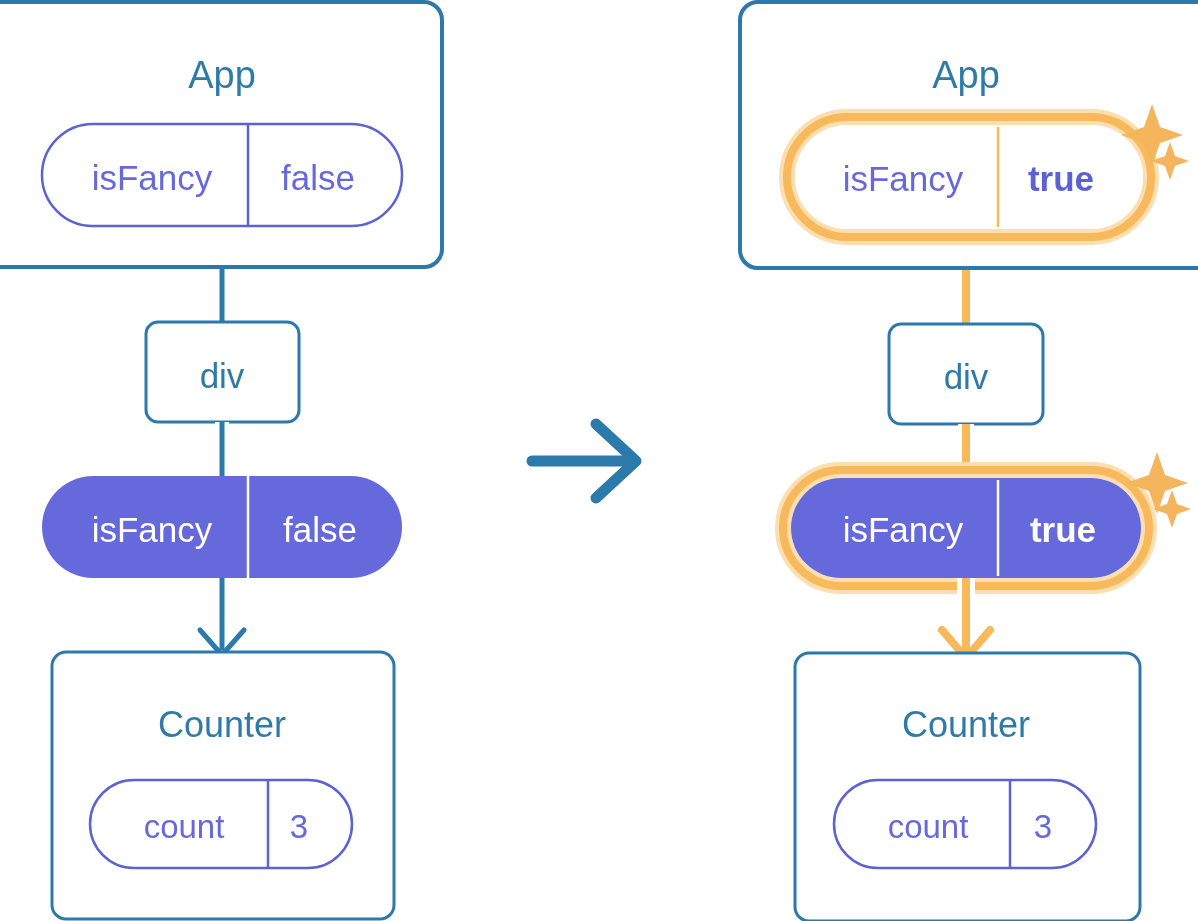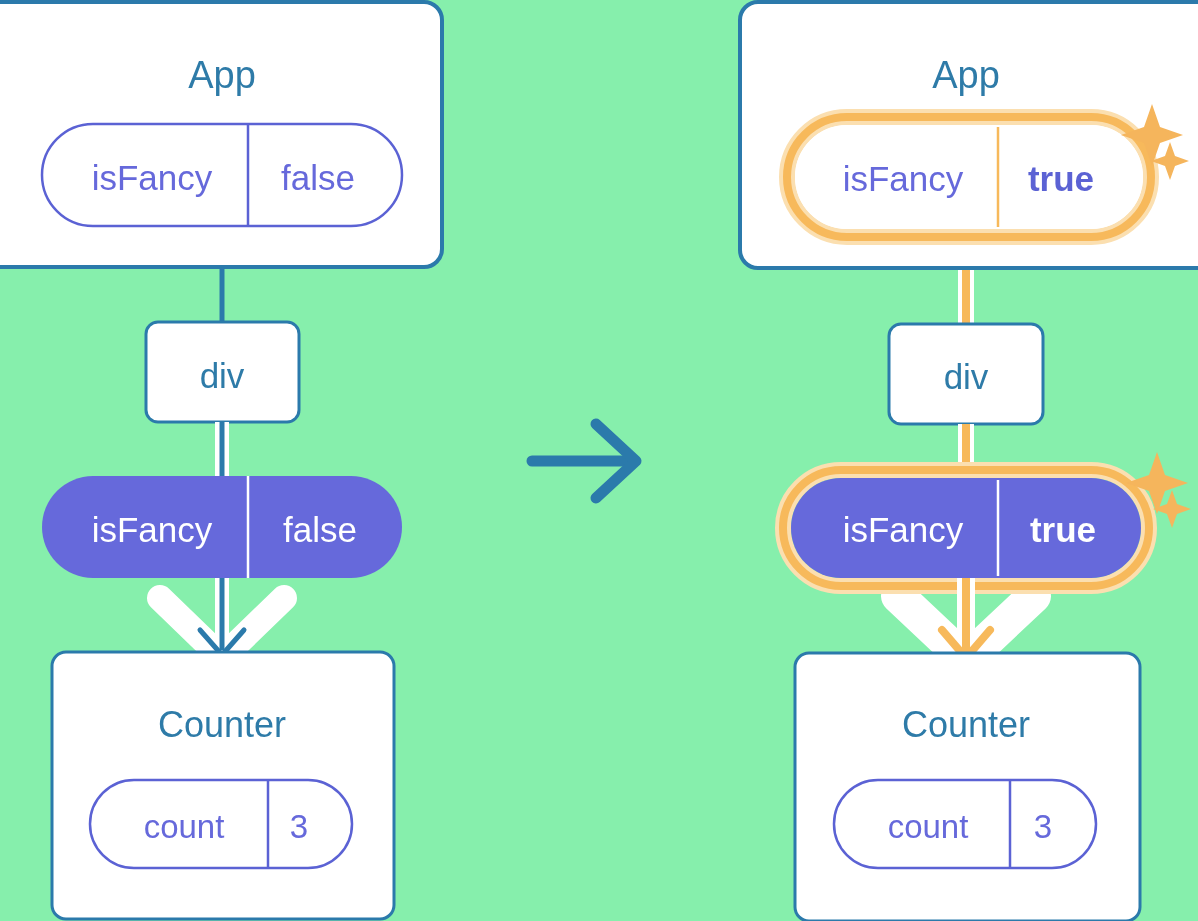--- a/index.html
+++ b/index.html
@@ -10,21 +10,21 @@
   body {
     width: 1198px;
     height: 921px;
     overflow: hidden;
     font-family: "Liberation Sans", sans-serif;
   }
   #stage {
     position: relative;
     width: 1198px;
     height: 921px;
-    background: #86efac;
+    background: #ffffff;
     text-align: right;
   }
   svg.layer {
     position: absolute;
     left: 0;
     top: 0;
     width: 1198px;
     height: 921px;
   }
   .txt {

